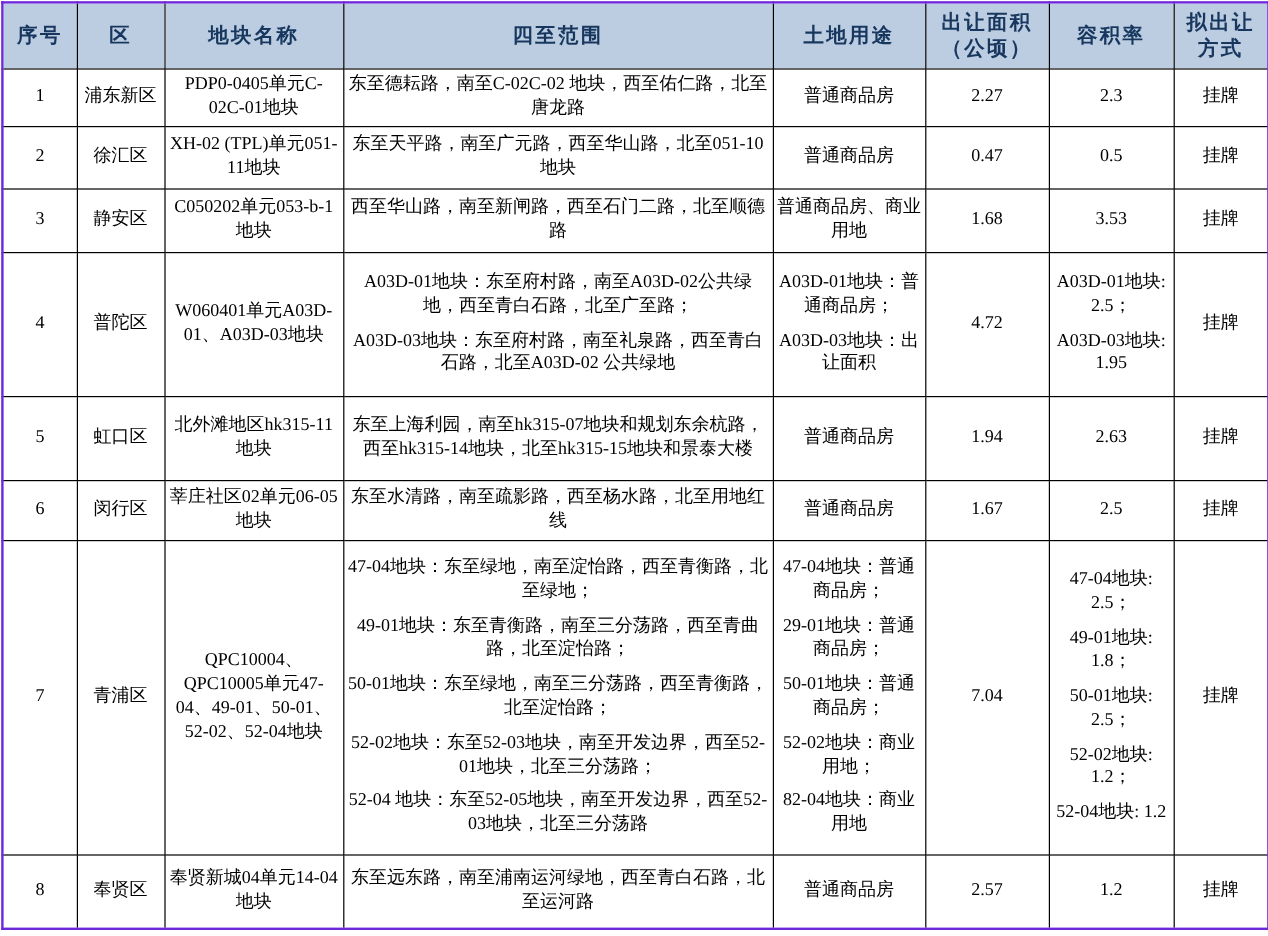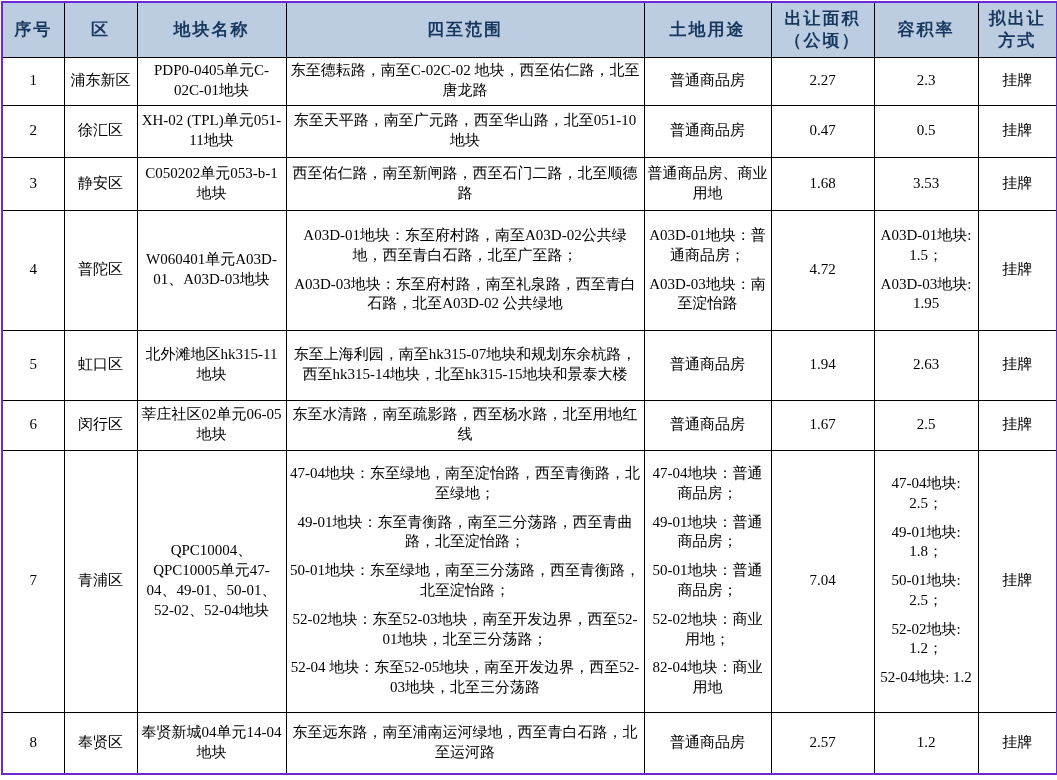--- a/index.html
+++ b/index.html
@@ -101,34 +101,34 @@
         <td>东至天平路，南至广元路，西至华山路，北至051-10地块</td>
         <td>普通商品房</td>
         <td>0.47</td>
         <td>0.5</td>
         <td>挂牌</td>
       </tr>
       <tr class="r2">
         <td>3</td>
         <td>静安区</td>
         <td>C050202单元053-b-1地块</td>
-        <td>西至佑仁路，南至新闸路，西至石门二路，北至顺德路</td>
+        <td>西至华山路，南至新闸路，西至石门二路，北至顺德路</td>
         <td>普通商品房、商业用地</td>
         <td>1.68</td>
         <td>3.53</td>
         <td>挂牌</td>
       </tr>
       <tr class="r3">
         <td>4</td>
         <td>普陀区</td>
         <td>W060401单元A03D-01、A03D-03地块</td>
         <td><div class="par">A03D-01地块：东至府村路，南至A03D-02公共绿地，西至青白石路，北至广至路；</div><div class="par">A03D-03地块：东至府村路，南至礼泉路，西至青白石路，北至A03D-02 公共绿地</div></td>
-        <td><div class="par">A03D-01地块：普通商品房；</div><div class="par">A03D-03地块：南至淀怡路</div></td>
+        <td><div class="par">A03D-01地块：普通商品房；</div><div class="par">A03D-03地块：出让面积</div></td>
         <td>4.72</td>
-        <td><div class="par">A03D-01地块: 1.5；</div><div class="par">A03D-03地块: 1.95</div></td>
+        <td><div class="par">A03D-01地块: 2.5；</div><div class="par">A03D-03地块: 1.95</div></td>
         <td>挂牌</td>
       </tr>
       <tr class="r4">
         <td>5</td>
         <td>虹口区</td>
         <td>北外滩地区hk315-11地块</td>
         <td>东至上海利园，南至hk315-07地块和规划东余杭路，西至hk315-14地块，北至hk315-15地块和景泰大楼</td>
         <td>普通商品房</td>
         <td>1.94</td>
         <td>2.63</td>
@@ -142,21 +142,21 @@
         <td>普通商品房</td>
         <td>1.67</td>
         <td>2.5</td>
         <td>挂牌</td>
       </tr>
       <tr class="r6">
         <td>7</td>
         <td>青浦区</td>
         <td>QPC10004、QPC10005单元47-04、49-01、50-01、52-02、52-04地块</td>
         <td><div class="par">47-04地块：东至绿地，南至淀怡路，西至青衡路，北至绿地；</div><div class="par">49-01地块：东至青衡路，南至三分荡路，西至青曲路，北至淀怡路；</div><div class="par">50-01地块：东至绿地，南至三分荡路，西至青衡路，北至淀怡路；</div><div class="par">52-02地块：东至52-03地块，南至开发边界，西至52-01地块，北至三分荡路；</div><div class="par">52-04 地块：东至52-05地块，南至开发边界，西至52-03地块，北至三分荡路</div></td>
-        <td><div class="par">47-04地块：普通商品房；</div><div class="par">49-01地块：普通商品房；</div><div class="par">50-01地块：普通商品房；</div><div class="par">52-02地块：商业用地；</div><div class="par">82-04地块：商业用地</div></td>
+        <td><div class="par">47-04地块：普通商品房；</div><div class="par">29-01地块：普通商品房；</div><div class="par">50-01地块：普通商品房；</div><div class="par">52-02地块：商业用地；</div><div class="par">82-04地块：商业用地</div></td>
         <td>7.04</td>
         <td><div class="par">47-04地块: 2.5；</div><div class="par">49-01地块: 1.8；</div><div class="par">50-01地块: 2.5；</div><div class="par">52-02地块: 1.2；</div><div class="par">52-04地块: 1.2</div></td>
         <td>挂牌</td>
       </tr>
       <tr class="r7">
         <td>8</td>
         <td>奉贤区</td>
         <td>奉贤新城04单元14-04地块</td>
         <td>东至远东路，南至浦南运河绿地，西至青白石路，北至运河路</td>
         <td>普通商品房</td>

